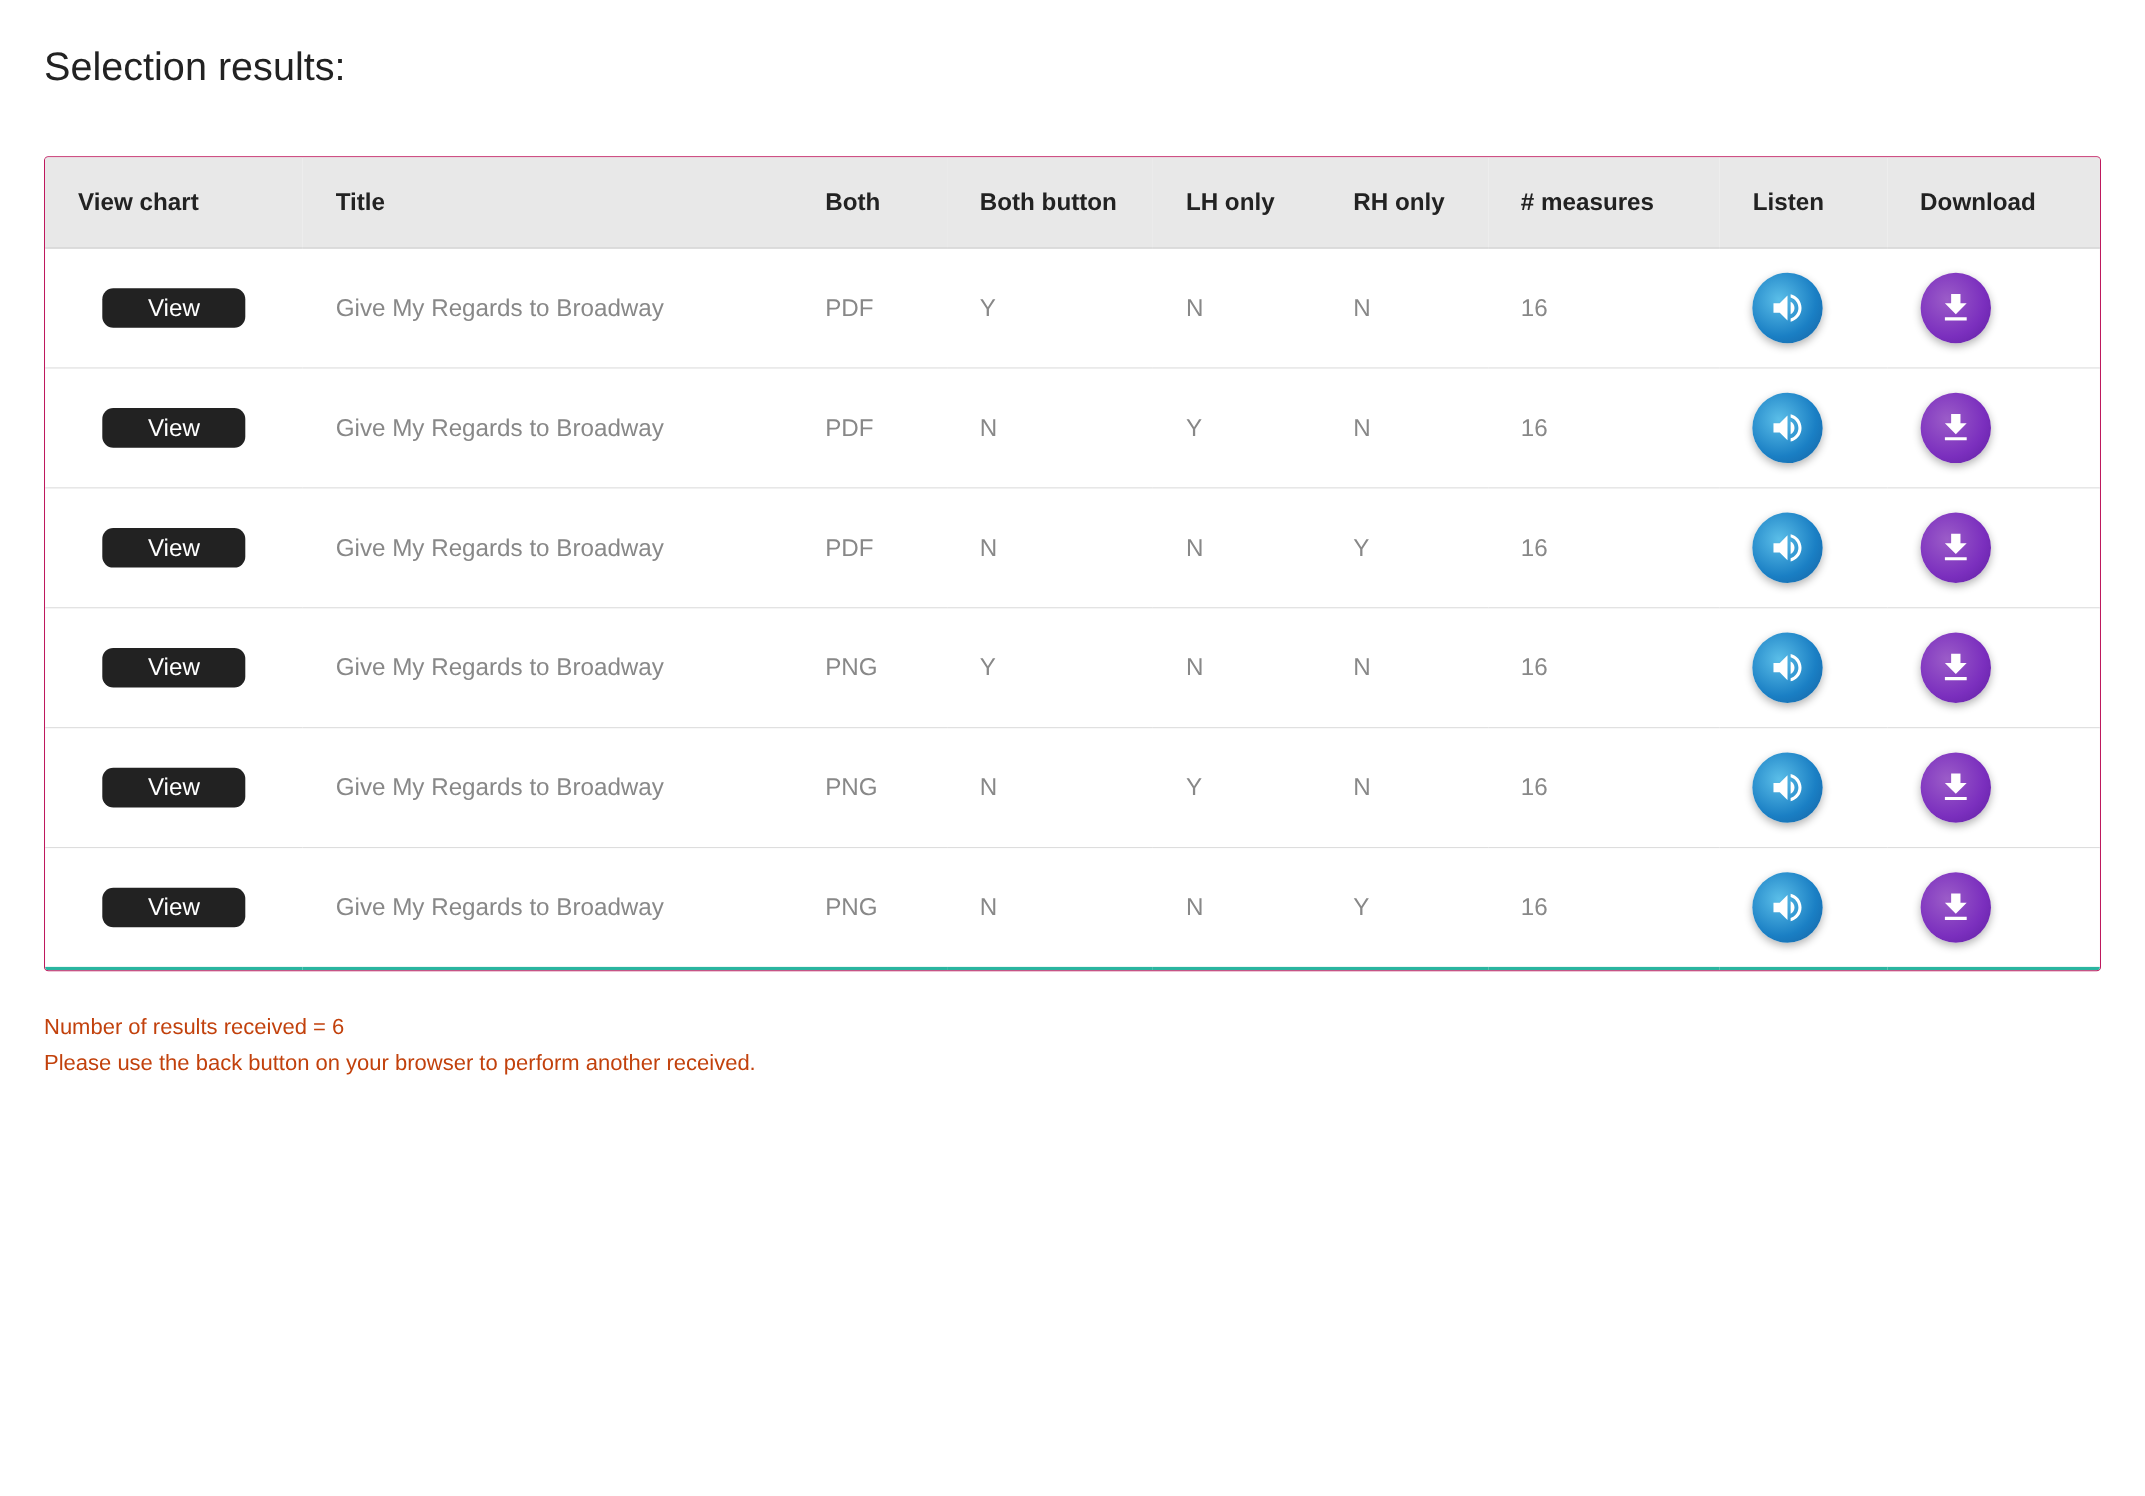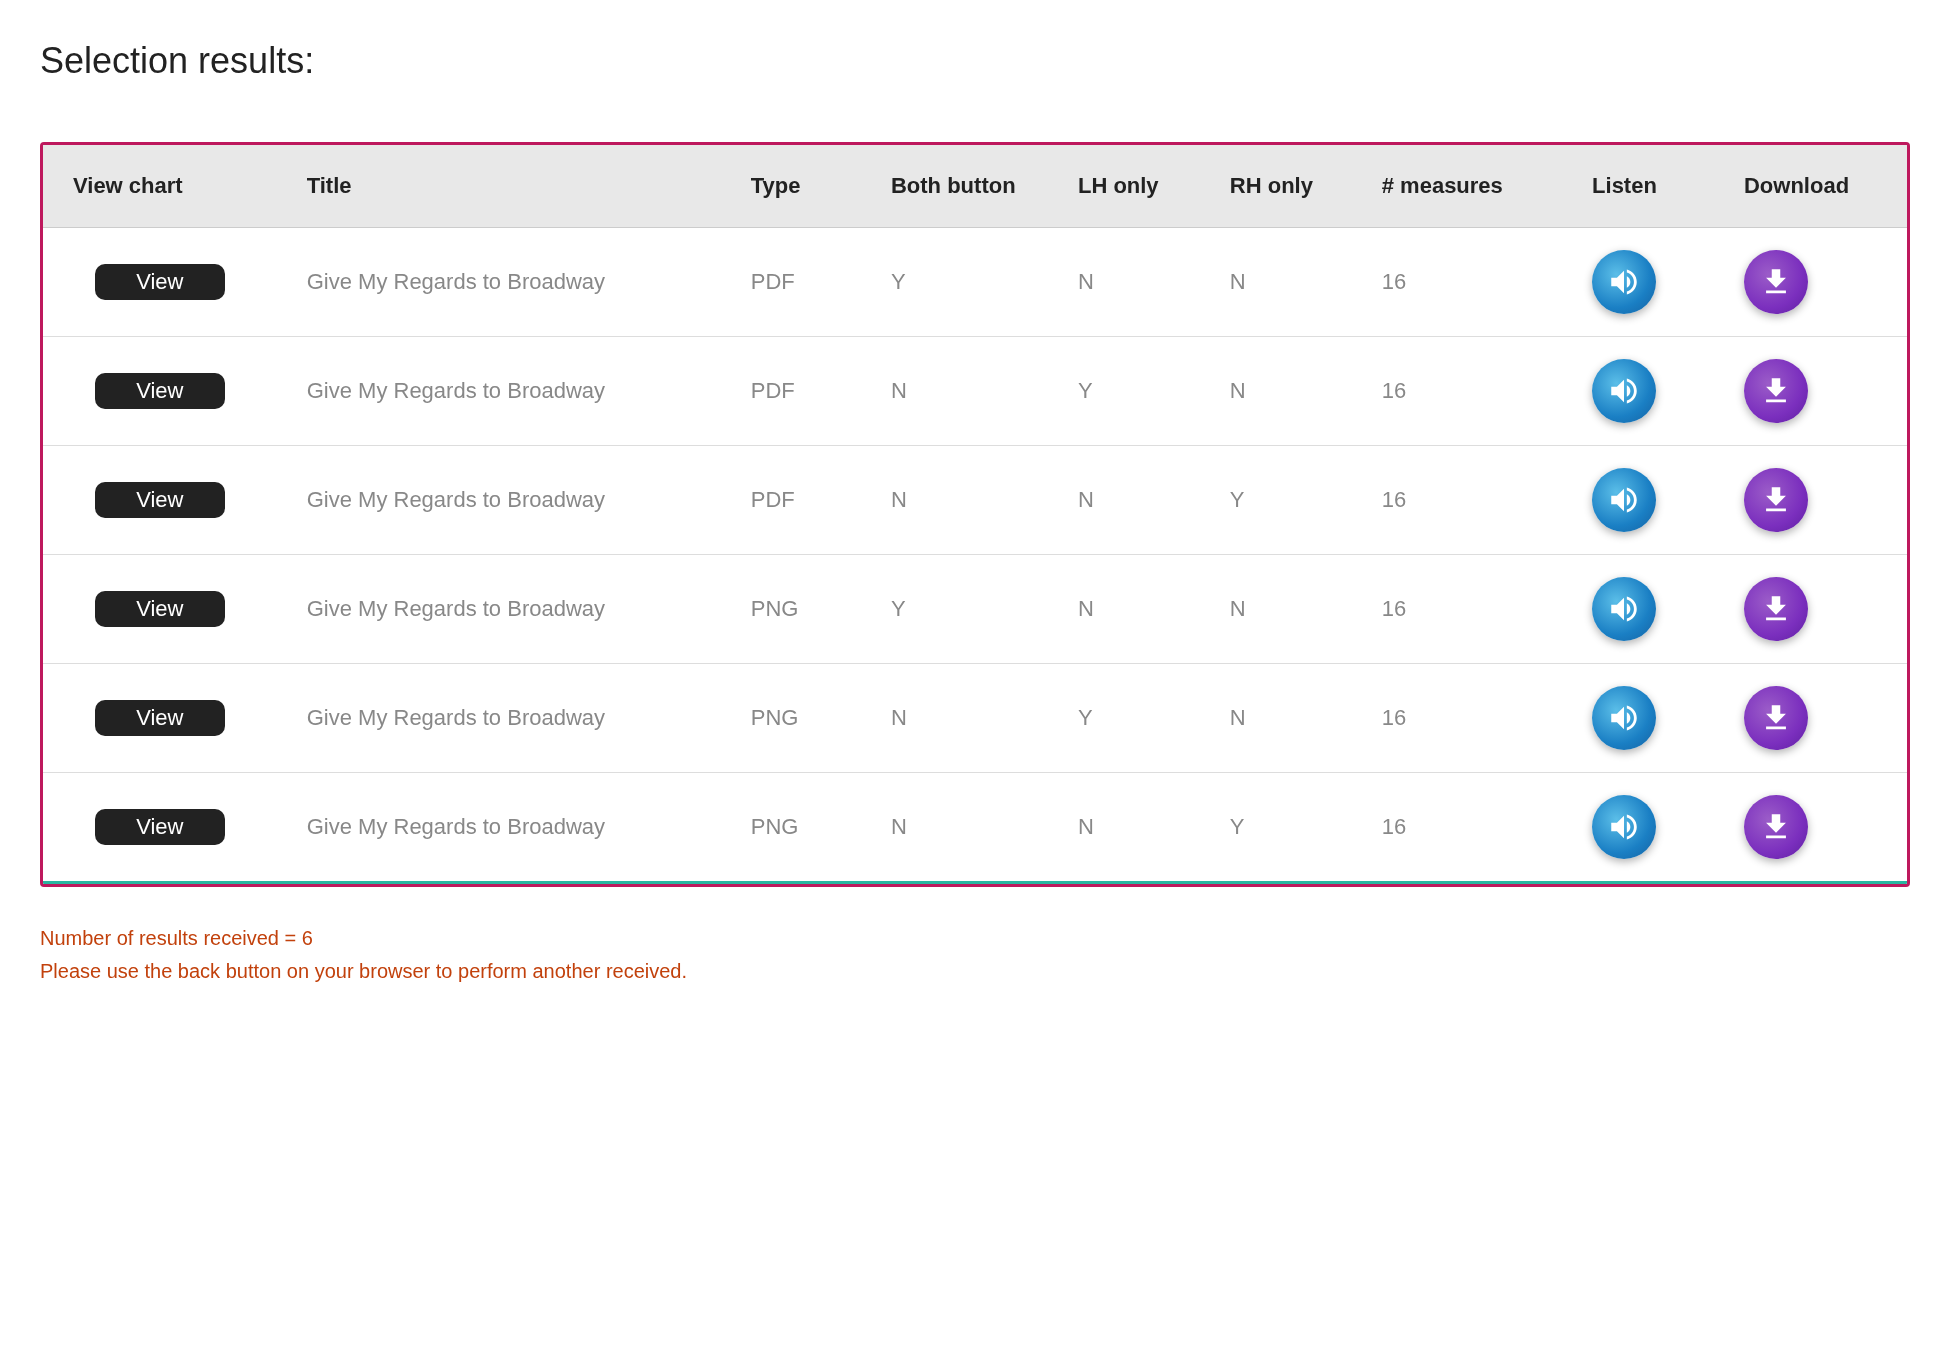--- a/index.html
+++ b/index.html
@@ -18,21 +18,21 @@
     }
 
     .page-title {
       font-size: 36px;
       font-weight: 400;
       color: #222;
       margin-bottom: 60px;
     }
 
     .table-container {
-      border: 3px solid #be185d;
+      border: 1px solid #be185d;
       border-radius: 4px;
       overflow: hidden;
       margin-bottom: 40px;
     }
 
     table {
       width: 100%;
       border-collapse: collapse;
       font-size: 22px;
     }
@@ -140,21 +140,21 @@
 <body>
 
 <h1 class="page-title">Selection results:</h1>
 
 <div class="table-container">
   <table>
     <thead>
       <tr>
         <th class="col-view">View chart</th>
         <th class="col-title">Title</th>
-        <th class="col-type">Type</th>
+        <th class="col-type">Both</th>
         <th class="col-both">Both button</th>
         <th class="col-lh">LH only</th>
         <th class="col-rh">RH only</th>
         <th class="col-measures"># measures</th>
         <th class="col-listen">Listen</th>
         <th class="col-download">Download</th>
       </tr>
     </thead>
     <tbody id="table-body">
     <tr>

